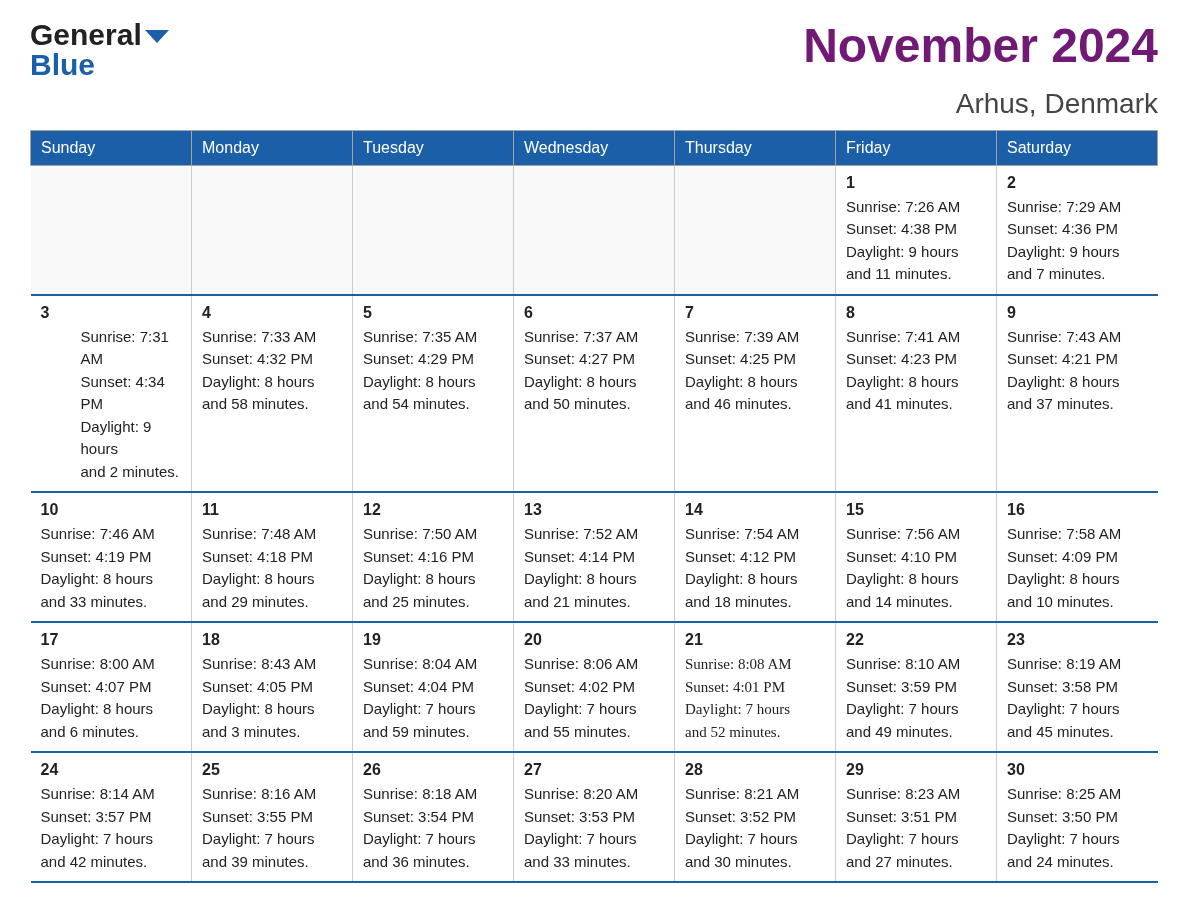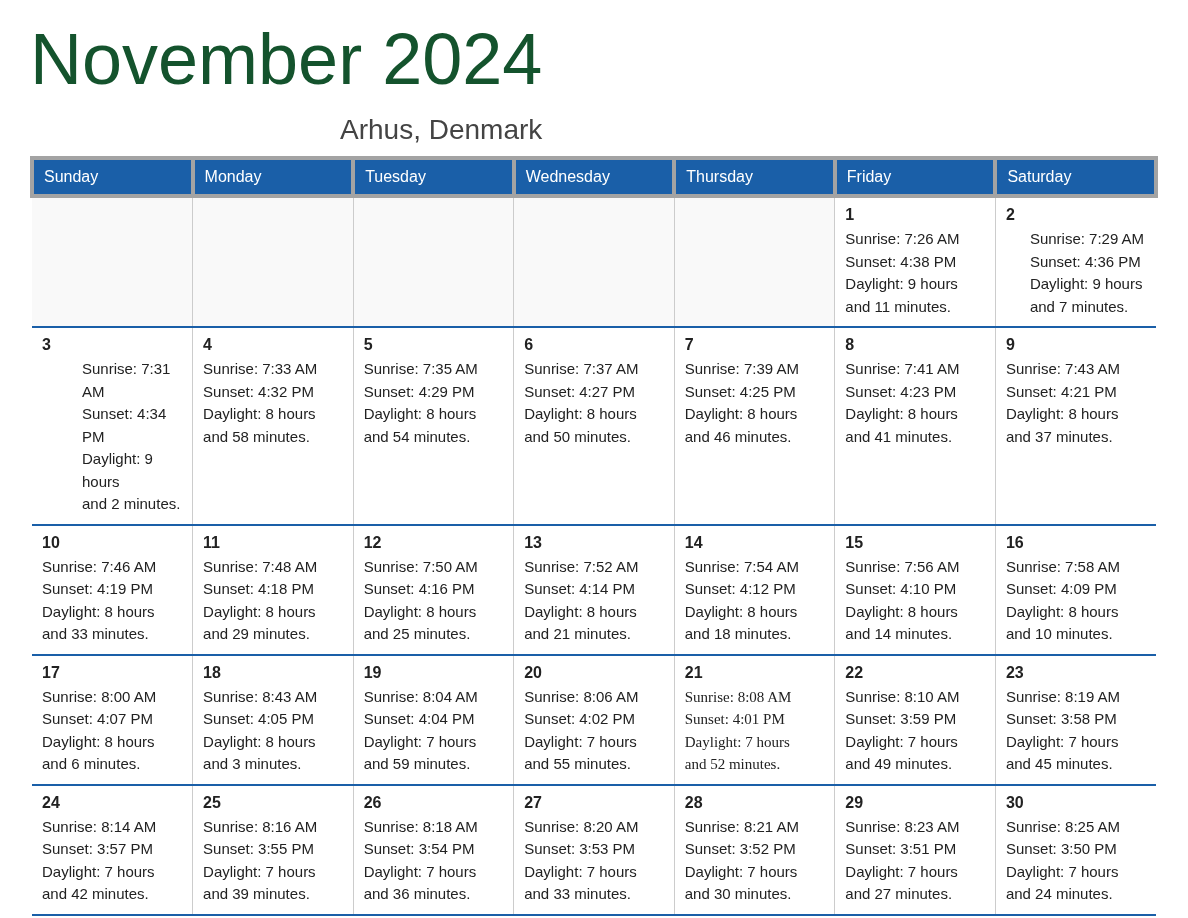--- a/index.html
+++ b/index.html
@@ -14,23 +14,23 @@
     .header {
       display: flex;
       justify-content: space-between;
       align-items: flex-start;
       margin-bottom: 10px;
     }
     .title-section {
       text-align: right;
     }
     .month-title {
-      font-size: 72px;
-      font-weight: normal;
-      color: #14532d;
+      font-size: 48px;
+      font-weight: bold;
+      color: #701a75;
       line-height: 1.1;
     }
     .location-title {
       font-size: 28px;
       color: #444;
       margin-top: 15px;
     }
     .calendar {
       width: 100%;
       border-collapse: collapse;
@@ -38,21 +38,21 @@
     }
     .calendar thead tr {
       background-color: #1a5fa8;
     }
     .calendar thead th {
       color: #fff;
       font-size: 16px;
       font-weight: normal;
       padding: 8px 10px;
       text-align: left;
-      border: 4px solid #a3a3a3;
+      border: 1px solid #a3a3a3;
     }
     .calendar tbody tr {
       border-bottom: 2px solid #1a5fa8;
     }
     .calendar tbody td {
       vertical-align: top;
       padding: 8px 10px;
       font-size: 13px;
       color: #222;
       border-right: 1px solid #ccc;
@@ -93,20 +93,29 @@
       border-width: 13px 12px 0 12px;
       border-color: #1a5fa8 transparent transparent transparent;
       margin-left: 3px;
       margin-top: 2px;
     }
   </style>
 </head>
 <body>
 
 <div class="header">
+  <div class="logo-wrapper">
+    <div class="logo-row1">
+      <span style="font-size:30px;font-weight:bold;color:#222;line-height:1;">General</span>
+      <span class="logo-arrow"></span>
+    </div>
+    <div>
+      <span style="font-size:30px;font-weight:bold;color:#1a5fa8;line-height:1;">Blue</span>
+    </div>
+  </div>
   <div class="title-section">
     <div class="month-title">November 2024</div>
     <div class="location-title">Arhus, Denmark</div>
   </div>
 </div>
 
 <table class="calendar">
   <thead>
     <tr>
     <th>Sunday</th>
@@ -127,21 +136,21 @@
         <td class="empty-cell"></td>
         <td>
           <span class="day-number">1</span>
           <div class="day-info" style="white-space: pre-line;">Sunrise: 7:26 AM
 Sunset: 4:38 PM
 Daylight: 9 hours
 and 11 minutes.</div>
         </td>
         <td>
           <span class="day-number">2</span>
-          <div class="day-info" style="white-space: pre-line; margin-left: 24px;">Sunrise: 7:29 AM
+          <div class="day-info" style="white-space: pre-line;">Sunrise: 7:29 AM
 Sunset: 4:36 PM
 Daylight: 9 hours
 and 7 minutes.</div>
         </td>
       </tr>
       <tr>
         <td>
           <span class="day-number">3</span>
           <div class="day-info" style="white-space: pre-line; margin-left: 40px;">Sunrise: 7:31 AM
 Sunset: 4:34 PM

